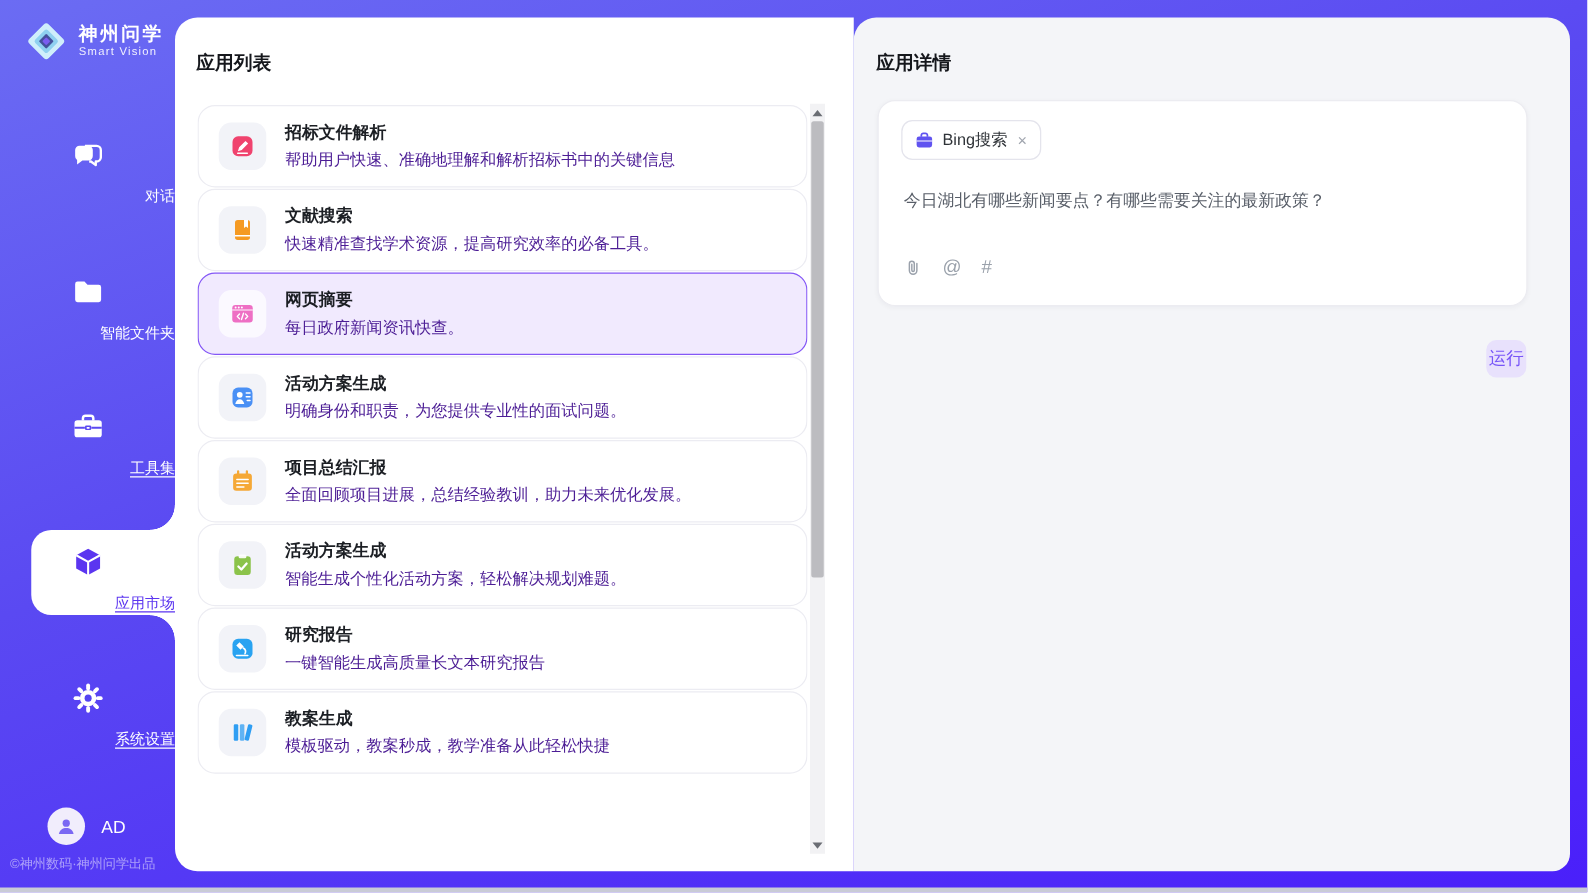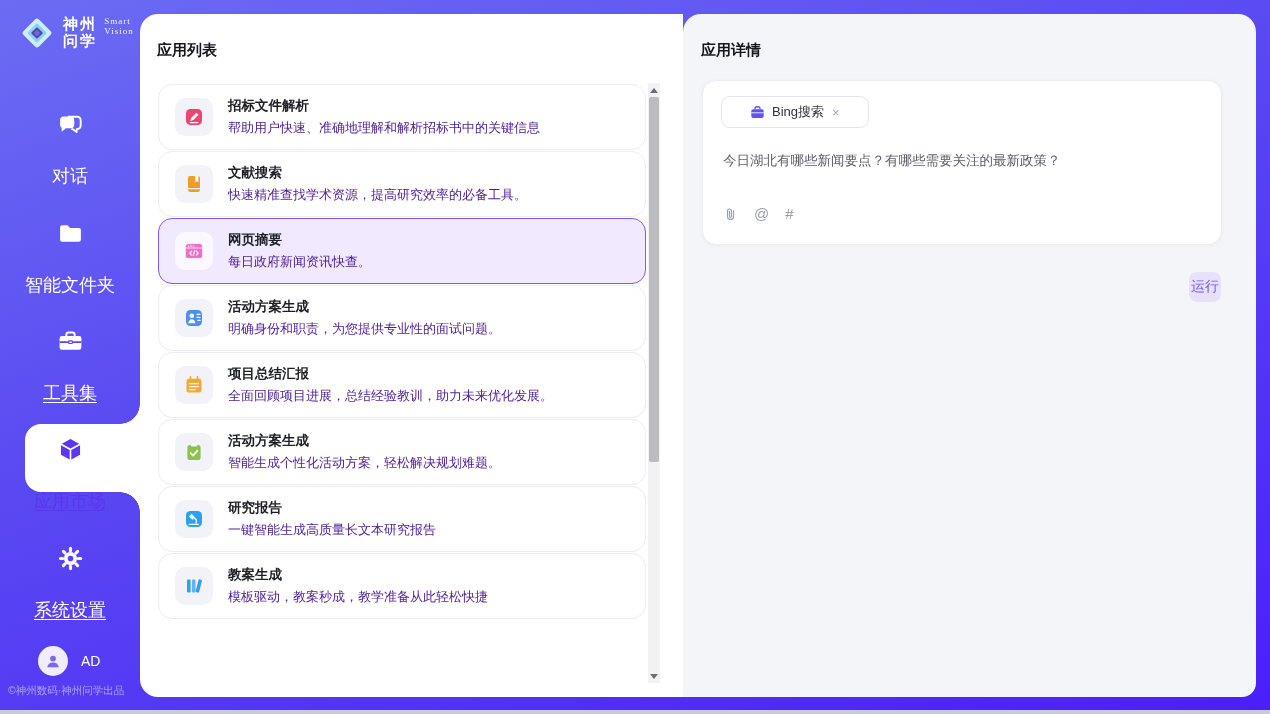--- a/index.html
+++ b/index.html
@@ -5,27 +5,27 @@
   * { margin:0; padding:0; box-sizing:border-box; }
   html,body { width:1270px; height:714px; overflow:hidden; font-family:"Liberation Sans","DejaVu Sans",sans-serif; }
   .frame { position:relative; width:1270px; height:714px;
     background:linear-gradient(160deg,#6b6cf3 0%,#5a49f2 42%,#4a1ffa 100%); }
   .bottom-strip { position:absolute; left:0; right:0; bottom:0; height:4px; background:#c9cbd6; z-index:5; }
 
   
   .sidebar { position:absolute; left:0; top:0; width:140px; height:714px; z-index:2; }
   .logo { position:absolute; left:18px; top:14px; display:flex; align-items:center; gap:7px; }
   .logo-mark svg { display:block; }
-  .logo-text { display:flex; flex-direction:row; line-height:1.15;font-family:Liberation Serif, serif; }
+  .logo-text { display:flex; flex-direction:column; line-height:1.15; }
   .logo-title { color:#fff; font-size:15px; font-weight:bold; letter-spacing:2px; }
   .logo-sub { color:rgba(255,255,255,.9); font-size:9px; letter-spacing:1px; }
   .nav-item { position:absolute; left:0; width:140px; text-align:center; cursor:pointer; z-index:3; }
   .nav-ic { display:inline-block; width:27px; height:27px; }
   .nav-ic svg { width:27px; height:27px; display:block; margin:0 auto; }
-  .nav-label { display:block; margin-top:22px; font-size:18px; color:#fff; }
+  .nav-label { display:block; margin-top:6px; font-size:12px; color:#fff;text-align:right; }
   .nav-label.u { text-decoration:underline; text-underline-offset:3px; }
   .nav-item.active .nav-label { color:#5b35f0; }
   .nav-bubble { position:absolute; left:25px; top:424px; width:115px; height:68px;
     background:#fff; border-radius:16px 0 0 16px; z-index:2; }
   .fillet { position:absolute; left:120px; width:20px; height:20px; z-index:2; }
   .f-top { top:404px; background:radial-gradient(circle 20px at 0 0, rgba(0,0,0,0) 19.5px, #fff 20px); }
   .f-bottom { top:492px; background:radial-gradient(circle 20px at 0 100%, rgba(0,0,0,0) 19.5px, #fff 20px); }
   .user-row { position:absolute; left:38px; top:646px; display:flex; align-items:center; gap:13px; cursor:pointer; }
   .avatar { width:30px; height:30px; border-radius:50%; background:#f1edfc; display:flex; align-items:center; justify-content:center; }
   .avatar svg { width:18px; height:18px; }
@@ -55,21 +55,21 @@
   .scroll-down::before { content:""; border-left:4px solid transparent; border-right:4px solid transparent; border-top:5px solid #6a6d73; }
   .scroll-thumb { position:absolute; left:1px; top:14px; width:10px; height:365px; background:#bcbcc0; border-radius:2px; cursor:pointer; }
 
   
   .detail-panel { position:absolute; left:683px; top:14px; width:573px; height:683px;
     background:#f4f5f8; border-radius:18px 18px 14px 0; z-index:1; }
   .detail-panel .panel-title { position:absolute; left:18px; top:27px; }
   .composer { position:absolute; left:19px; top:66px; width:520px; height:165px; background:#fff;
     border:1px solid #ececf1; border-radius:14px; box-shadow:0 1px 4px rgba(30,30,60,.04); cursor:text; }
   .tool-tag { position:absolute; left:18px; top:15px; display:inline-flex; align-items:center; gap:7px;
-    padding:6px 28px; border:1px solid #e4e4ec; border-radius:9px; background:#fff; cursor:pointer; }
+    padding:6px 10px; border:1px solid #e4e4ec; border-radius:9px; background:#fff; cursor:pointer; }
   .tag-ic svg { width:15px; height:15px; display:block; }
   .tag-label { font-size:13px; color:#2f3338; }
   .tag-x { font-size:13px; color:#a0a5ae; margin-left:1px; cursor:pointer; }
   .prompt { position:absolute; left:20px; top:71px; right:20px; font-size:13.5px; color:#585e68; }
   .composer-icons { position:absolute; left:20px; top:125px; display:flex; align-items:center; gap:16px; }
   .comp-ic { color:#9aa1ab; font-size:15px; line-height:16px; cursor:pointer; }
   .comp-ic svg { width:15px; height:16px; display:block; }
   .run-btn { position:absolute; right:35px; top:258px; padding:6px 2px; border:none; border-radius:8px;
     background:#e8e1fc; color:#7856f8; font-size:14px; font-family:inherit; cursor:pointer; }
 </style>

